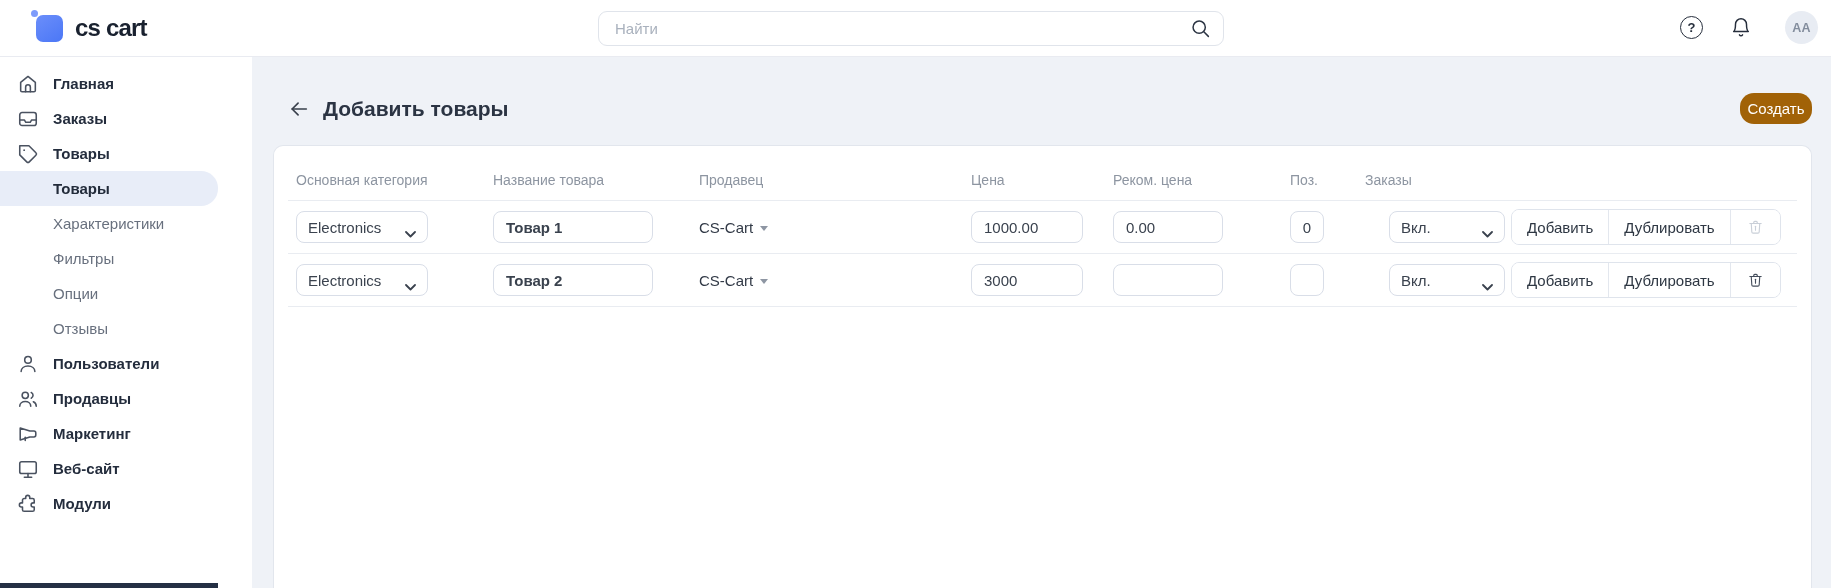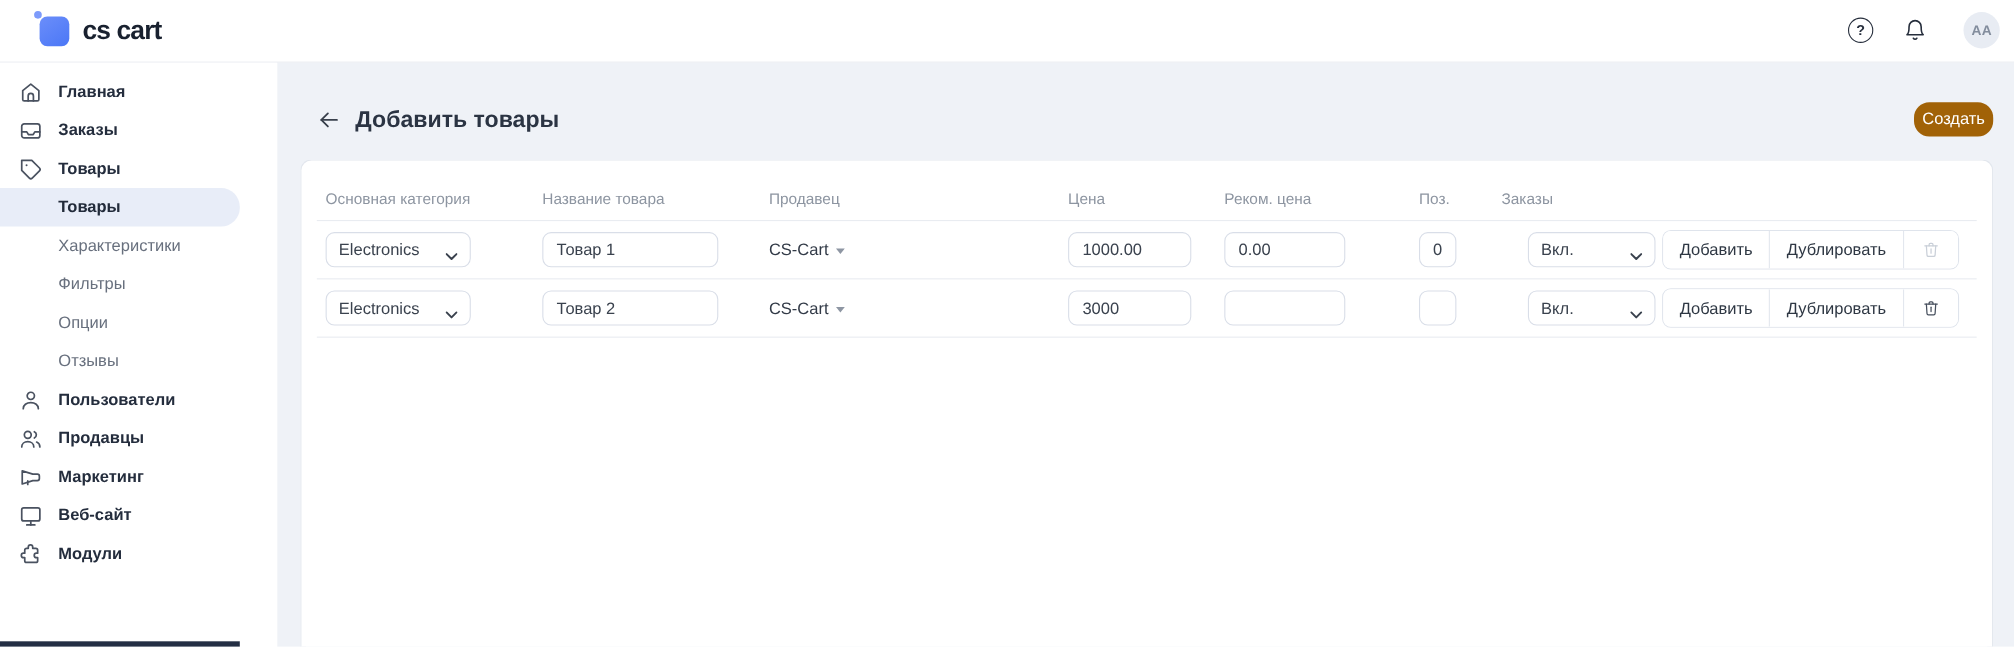--- a/index.html
+++ b/index.html
@@ -68,21 +68,21 @@
 
   .select-box { width:132px; height:32px; border:1px solid #d9dee8; border-radius:8px; background:#fff;
                 display:flex; align-items:center; justify-content:space-between; padding:0 11px;
                 font-size:15px; color:#3a424e; cursor:pointer; }
   .select-box.small { width:116px;margin-left:24px; }
   .chev { width:11px; height:7px; flex:none; }
   .chev svg { width:100%; height:100%; stroke:#3a424e; stroke-width:1.8; fill:none;
               stroke-linecap:round; stroke-linejoin:round; }
   .cell-input { height:32px; border:1px solid #d9dee8; border-radius:8px; font-size:15px; color:#3a424e;
                 padding:0 12px; outline:none; background:#fff; font-family:"Liberation Sans", sans-serif; }
-  .w-name { width:160px; } .w-price { width:112px; } .w-list { width:110px; }
+  .w-name { width:160px;font-weight:bold; } .w-price { width:112px; } .w-list { width:110px; }
   .w-pos { width:34px; padding:0; text-align:center; }
   .vendor-cell { display:flex; align-items:center; gap:7px; padding-left:10px; cursor:pointer; }
   .vendor-name { font-size:15px; color:#323a47; }
   .caret-down { width:0; height:0; border-left:4.5px solid transparent; border-right:4.5px solid transparent;
                 border-top:5px solid #8e96a3; margin-top:2px; }
 
   .btn-group { display:inline-flex; height:36px; border:1px solid #dfe4ec; border-radius:8px;
                background:#fff; overflow:hidden; }
   .grp-btn { border:none; background:#fff; font-size:15px; color:#2e3743; padding:0 15px;
              cursor:pointer; font-family:"Liberation Sans", sans-serif; }
@@ -97,20 +97,29 @@
 <body>
 
 <div class="topbar">
   <div class="logo">
     <div class="logo-mark">
       <div class="logo-dot"></div>
     </div>
     <div class="logo-text">cs cart</div>
   </div>
 
+  <div class="search-wrap">
+    <input class="search-input" type="text" placeholder="Найти" style="">
+    <span class="search-icon">
+      <svg viewBox="0 0 24 24" fill="none" stroke="#2b3443" stroke-width="1.7" stroke-linecap="round">
+        <circle cx="10.5" cy="10.5" r="7"></circle>
+          <line x1="15.8" y1="15.8" x2="21" y2="21"></line>
+      </svg>
+    </span>
+  </div>
 
   <div class="help-btn">?</div>
   <div class="bell-btn">
     <svg viewBox="0 0 24 24" fill="none" stroke="#262e3c" stroke-width="1.6" stroke-linecap="round" stroke-linejoin="round">
       <path d="M18 9a6 6 0 0 0-12 0c0 6.5-2 8-2 8h16s-2-1.5-2-8"></path>
       <path d="M13.7 20.5a2 2 0 0 1-3.4 0"></path>
     </svg>
   </div>
   <div class="avatar">AA</div>
 </div>

